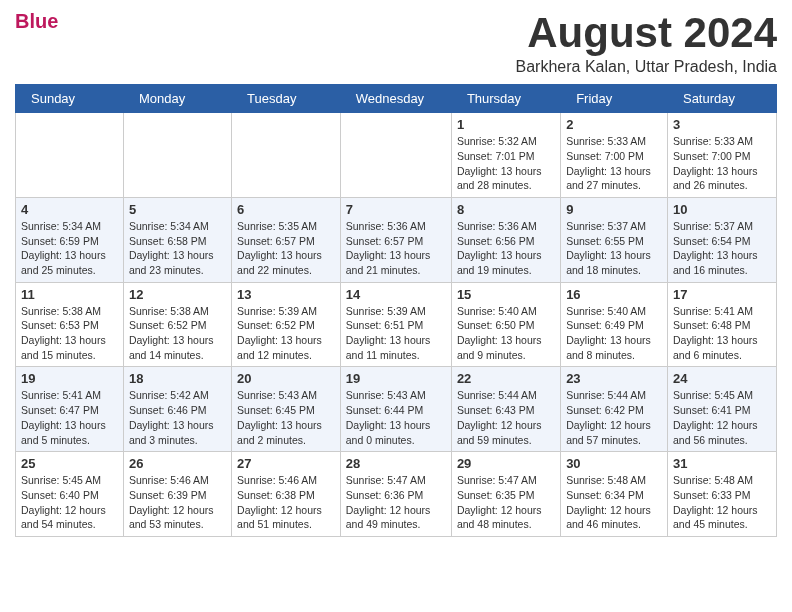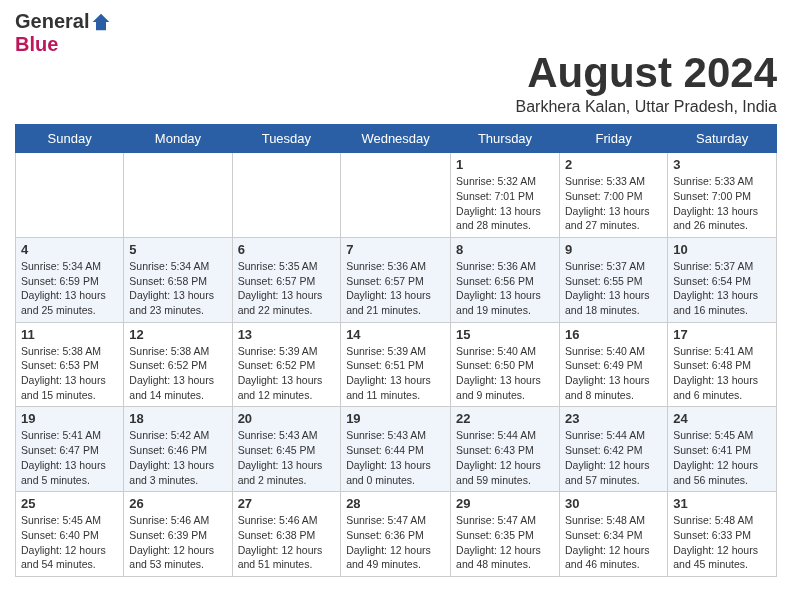--- a/index.html
+++ b/index.html
@@ -42,37 +42,36 @@
       margin-left: 2px;
     }
     .title-area {
       text-align: right;
     }
     .month-title {
       font-size: 42px;
       font-weight: bold;
       color: #333;
       line-height: 1.1;
-      margin-top: 40px;
     }
     .location-title {
       font-size: 16px;
       color: #333;
       margin-top: 2px;
     }
     .calendar {
       width: 100%;
       border-collapse: collapse;
       font-size: 11px;
     }
     .calendar th {
       background-color: #2b5fa5;
       color: #fff;
-      padding: 6px 2px;
-      text-align: center;
+      padding: 6px 15px;
+      text-align: left;
       font-size: 13px;
       font-weight: normal;
       border: 1px solid #2b5fa5;
     }
     .calendar td {
       vertical-align: top;
       padding: 4px 5px;
       border: 1px solid #ccc;
       width: 113px;
       min-height: 75px;
@@ -95,26 +94,20 @@
     }
     .empty-cell {
       background: #fff !important;
     }
   </style>
 </head>
 <body>
 
 <div class="header-area">
   <div class="logo">
-    <div class="logo-text">
-      <span class="logo-general">General</span>
-      <svg class="logo-icon" viewBox="0 0 24 24" fill="#2b5fa5">
-        <polygon points="12,2 22,12 18,12 18,22 6,22 6,12 2,12" fill="#2b5fa5"></polygon>
-      </svg>
-    </div>
     <span class="logo-blue">Blue</span>
   </div>
   <div class="title-area">
     <div class="month-title">August 2024</div>
     <div class="location-title">Barkhera Kalan, Uttar Pradesh, India</div>
   </div>
 </div>
 
 <table class="calendar">
   <thead>

